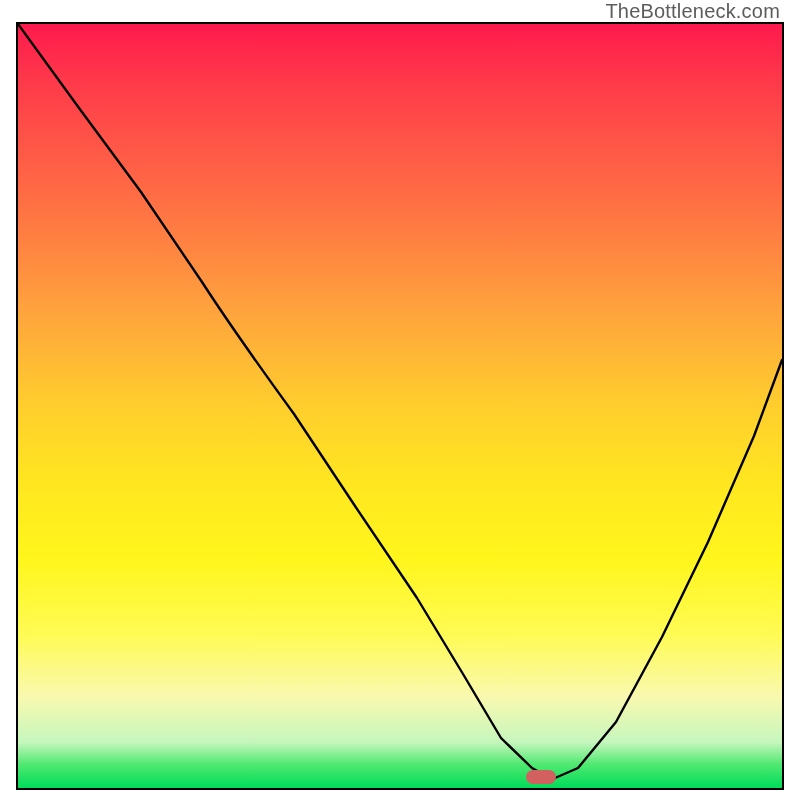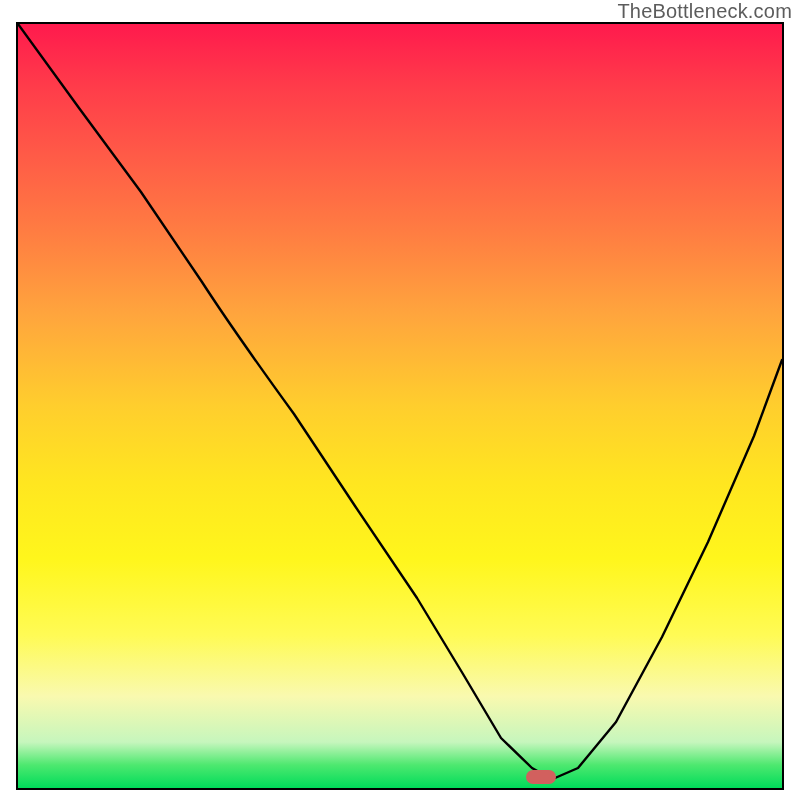--- a/index.html
+++ b/index.html
@@ -49,21 +49,21 @@
     transform: translate(-50%, -50%);
   }
   .curve {
     position: absolute;
     inset: 0;
     pointer-events: none;
   }
   .watermark {
     position: absolute;
     top: 0;
-    right: 8px;
+    right: 20px;
     font-family: Arial, Helvetica, sans-serif;
     font-size: 20px;
     color: #5c5c5c;
     letter-spacing: 0.2px;
   }
 </style>
 </head>
 <body>
 
 <div class="watermark">TheBottleneck.com</div>

